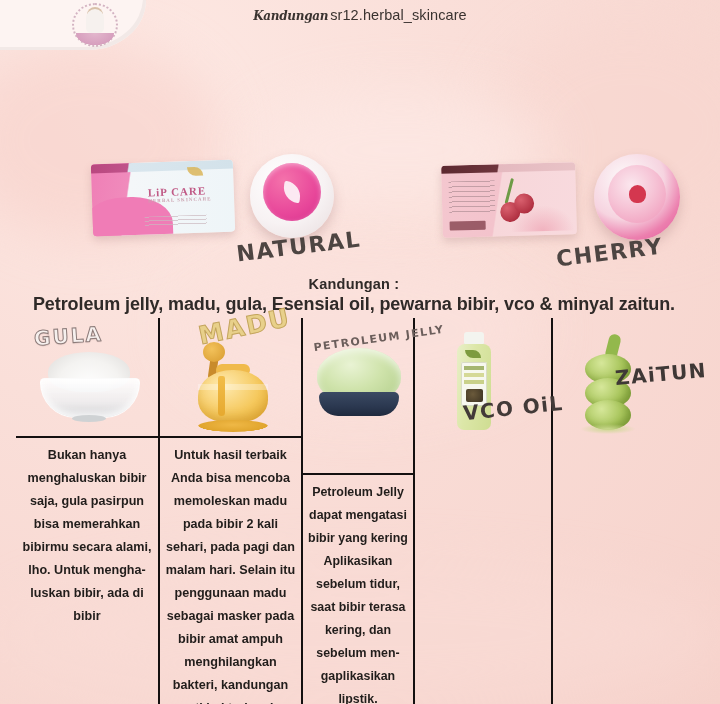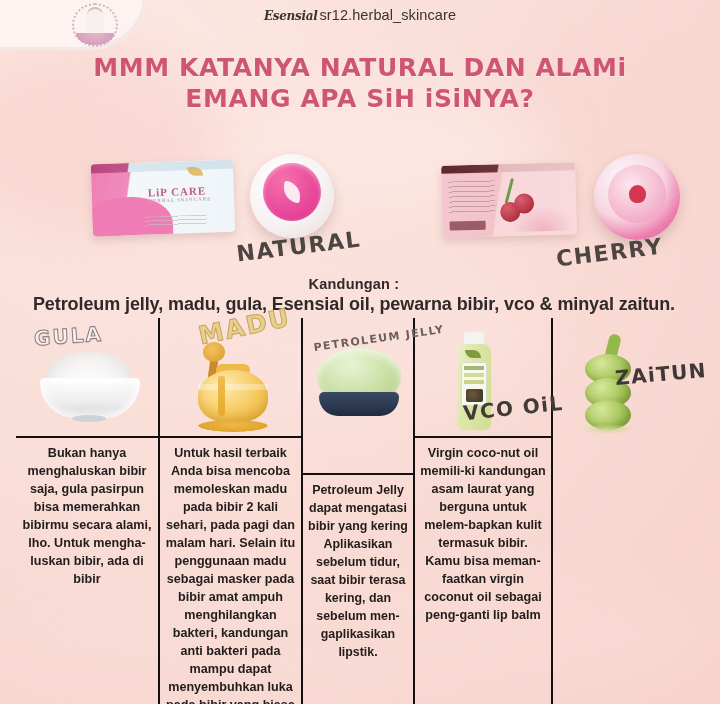--- a/index.html
+++ b/index.html
@@ -262,21 +262,21 @@
   .col{ position:relative; }
   .col + .col { border-left:2px solid #141010; }
 
   .imgcell{ position:relative; height:118px; }
   .txtcell{
     position:relative;
     border-top:2px solid #141010;
     padding:6px 4px 0 4px;
     text-align:center;
     font-size:12.6px;
-    line-height:18px;
+    line-height:23px;
     font-weight:700;
     color:#211d1b;
   }
   .col-pj .txtcell{ font-size:12.4px;margin-top:37px; }
 
   
   .ing-label{
     position:absolute;
     font-family:"DejaVu Sans", sans-serif;
     font-weight:700;
@@ -430,27 +430,23 @@
 
   <div id="logo-strip">
     <div class="logo-badge">
       <div class="wreath"></div>
       <div class="figure"></div>
       <div class="fan"></div>
     </div>
   </div>
 
   <div id="ig-line">
-    <span class="ig-word">Esensial</span><span class="ig-handle">sr12.herbal_skincare</span>
+    <span class="ig-word">Kandungan</span><span class="ig-handle">sr12.herbal_skincare</span>
   </div>
 
-  <div id="headline">
-    <span class="l1">MMM KATANYA NATURAL DAN ALAMi</span>
-    <span class="l2">EMANG APA SiH iSiNYA?</span>
-  </div>
 
   <div id="products">
 
     <div class="box" id="box-natural">
       <div class="lid"></div>
       <div class="blobpink"></div>
       <div class="leaf"></div>
       <div class="lbl">LiP CARE<small>HERBAL SKINCARE</small></div>
       <div class="tinytxt"></div>
     </div>
@@ -529,21 +525,20 @@
           <div class="leaf"></div>
           <div class="label">
             <div class="bar b1"></div>
             <div class="bar b2"></div>
             <div class="bar b3"></div>
             <div class="pic"></div>
           </div>
         </div>
         <div class="ing-label" id="lbl-vco">VCO OiL</div>
       </div>
-      <div class="txtcell">Virgin coco-nut oil memili-ki kandungan asam laurat yang berguna untuk melem-bapkan kulit termasuk bibir. Kamu bisa meman-faatkan virgin coconut oil sebagai peng-ganti lip balm</div>
     </div>
 
     <div class="col col-zaitun">
       <div class="imgcell">
         <div class="olives">
           <div class="stemleaf"></div>
           <div class="o o1"></div>
           <div class="o o2"></div>
           <div class="o o3"></div>
           <div class="shadow"></div>

